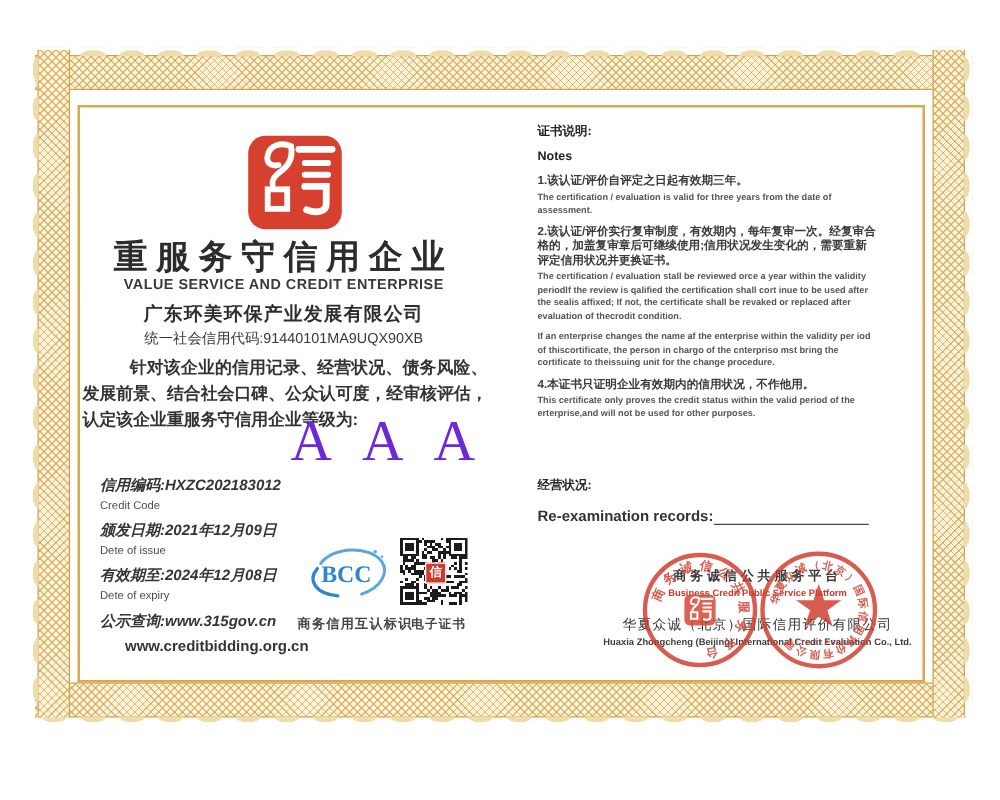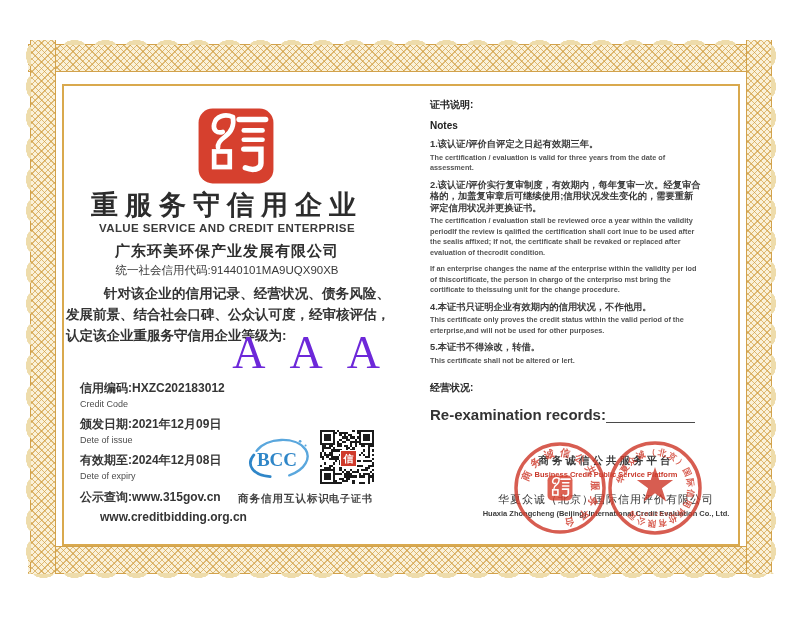--- a/index.html
+++ b/index.html
@@ -38,41 +38,41 @@
   .lcol{left:50px;width:354px;text-align:center;}
   .title{top:187px;font-size:27px;font-weight:bold;letter-spacing:7px;color:#2c2c2c;}
   .subtitle{top:222px;font-size:11.5px;font-weight:bold;letter-spacing:.4px;color:#3a3a3a;}
   .company{top:242px;font-size:15px;font-weight:bold;color:#2e2e2e;letter-spacing:1px;}
   .uscc{top:263px;font-size:11.5px;color:#383838;}
   .statement{left:66px;top:283px;width:324px;font-size:13.5px;line-height:21px;color:#333;
     font-weight:600;text-indent:2.8em;text-align:justify;}
   .rating{left:50px;top:326px;width:354px;text-align:right;font-family:"Liberation Serif",serif;
     font-size:46px;font-weight:normal;color:#6d28d9;letter-spacing:24px;padding-left:24px;box-sizing:border-box;}
   .field{left:80px;width:220px;text-align:left;}
-  .field .lab{font-size:12px;font-weight:600;color:#353535;}
+  .field .lab{font-size:12px;font-weight:600;color:#353535;font-style:italic;}
   .field .sub{font-size:9px;color:#4c4c4c;margin-top:2px;}
   .f1{top:380px;} .f2{top:416px;} .f3{top:452px;} .f4{top:489px;}
   .f4 .sub{font-size:12px;color:#353535;font-weight:600;margin-left:20px;margin-top:4px;}
   .bcc{left:243px;top:434px;width:68px;height:50px;}
   .bcc-label{left:238px;top:492px;font-size:10.5px;font-weight:bold;letter-spacing:1px;color:#444;}
   .qr{left:320px;top:430px;width:54px;height:54px;}
   .qr svg{width:54px;height:54px;shape-rendering:crispEdges;}
   .qr-center{position:absolute;left:20px;top:20px;width:15px;height:15px;background:#cf3a2b;
     border:1px solid #fff;color:#fff;font-size:10px;line-height:15px;text-align:center;font-weight:bold;}
   .qr-label{left:329px;top:492px;font-size:10px;font-weight:bold;letter-spacing:1px;color:#444;}
 
   
   .notes{left:430px;top:98px;width:272px;text-align:left;}
   .notes .h{font-size:10px;font-weight:bold;color:#222;margin-bottom:8px;}
   .note .cn{font-size:9.3px;line-height:11.5px;font-weight:700;color:#3a3a3a;margin-bottom:2px;}
   .note .en{font-size:7.3px;line-height:10.5px;font-weight:600;color:#555;margin-bottom:6px;}
   .review{left:430px;top:381px;width:265px;text-align:left;}
   .review .cn{font-size:10px;font-weight:bold;color:#2b2b2b;margin-bottom:11px;}
   .review .row{display:flex;align-items:flex-end;}
-  .review .en{font-size:15px;font-weight:bold;color:#333;white-space:nowrap;}
+  .review .en{font-size:12px;font-weight:bold;color:#333;white-space:nowrap;}
   .review .line{flex:1;border-bottom:1px solid #4a4a4a;height:10px;}
 
   
   .issuers{left:452px;top:454px;width:308px;text-align:center;}
   .issuers .p-cn{font-size:10.5px;font-weight:bold;letter-spacing:3px;color:#3b3b3b;}
   .issuers .p-en{font-size:7.5px;font-weight:bold;color:#c9392b;margin-top:2px;}
   .issuers .c-cn{font-size:11px;color:#353535;letter-spacing:1px;margin-top:13px;}
   .issuers .c-en{font-size:7.5px;font-weight:bold;color:#3d3d3d;margin-top:2px;}
   .seals{left:507px;top:437px;width:200px;height:106px;opacity:.82;}
 </style>
@@ -474,24 +474,20 @@
       <div class="cn">2.该认证/评价实行复审制度，有效期内，每年复审一次。经复审合格的，加盖复审章后可继续使用;信用状况发生变化的，需要重新评定信用状况并更换证书。</div>
       <div class="en">The certification / evaluation stall be reviewed orce a year within the validity periodIf the review is qalified the certification shall cort inue to be used after the sealis affixed; If not, the certificate shall be revaked or replaced after evaluation of thecrodit condition.</div>
     </div>
     <div class="note">
       <div class="en">If an enterprise changes the name af the enterprise within the validity per iod of thiscortificate, the person in chargo of the cnterpriso mst bring the cortificate to theissuing unit for the change procedure.</div>
     </div>
     <div class="note">
       <div class="cn">4.本证书只证明企业有效期内的信用状况，不作他用。</div>
       <div class="en">This certificate only proves the credit status within the valid period of the erterprise,and will not be used for other purposes.</div>
     </div>
-    <div class="note">
-      <div class="cn">5.本证书不得涂改，转借。</div>
-      <div class="en">This certificate shall not be altered or lert.</div>
-    </div>
   </div>
 
   <div class="abs review">
     <div class="cn">经营状况:</div>
     <div class="row">
       <span class="en">Re-examination records:</span>
       <span class="line"></span>
     </div>
   </div>
 

